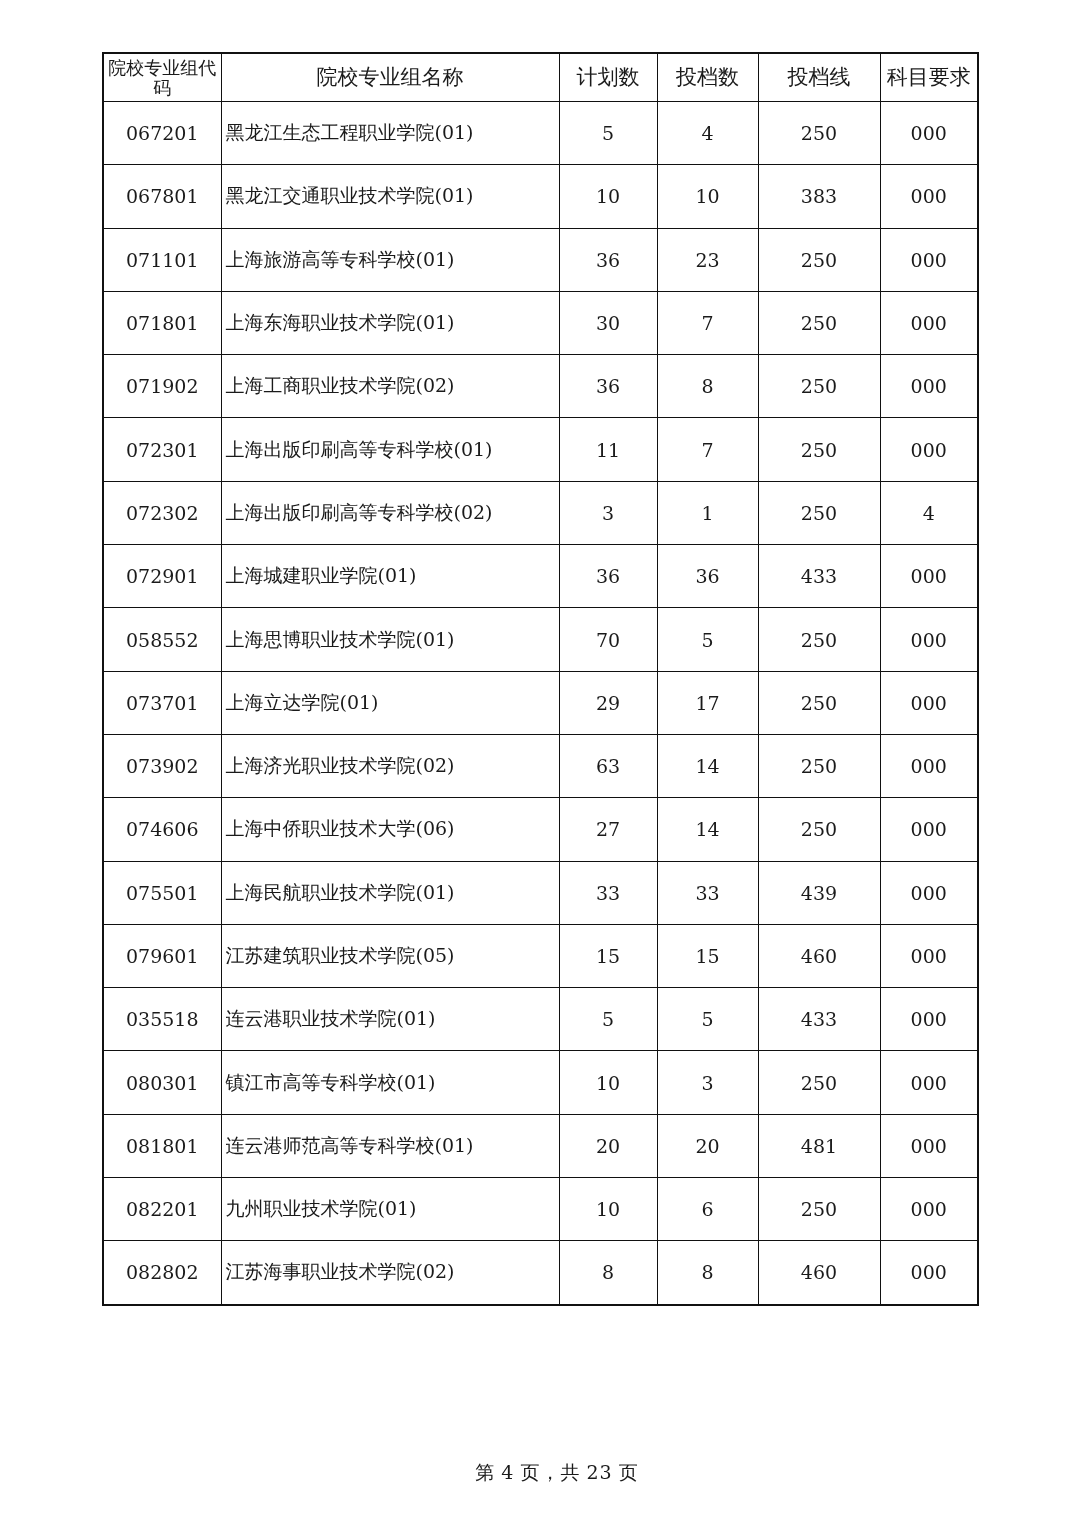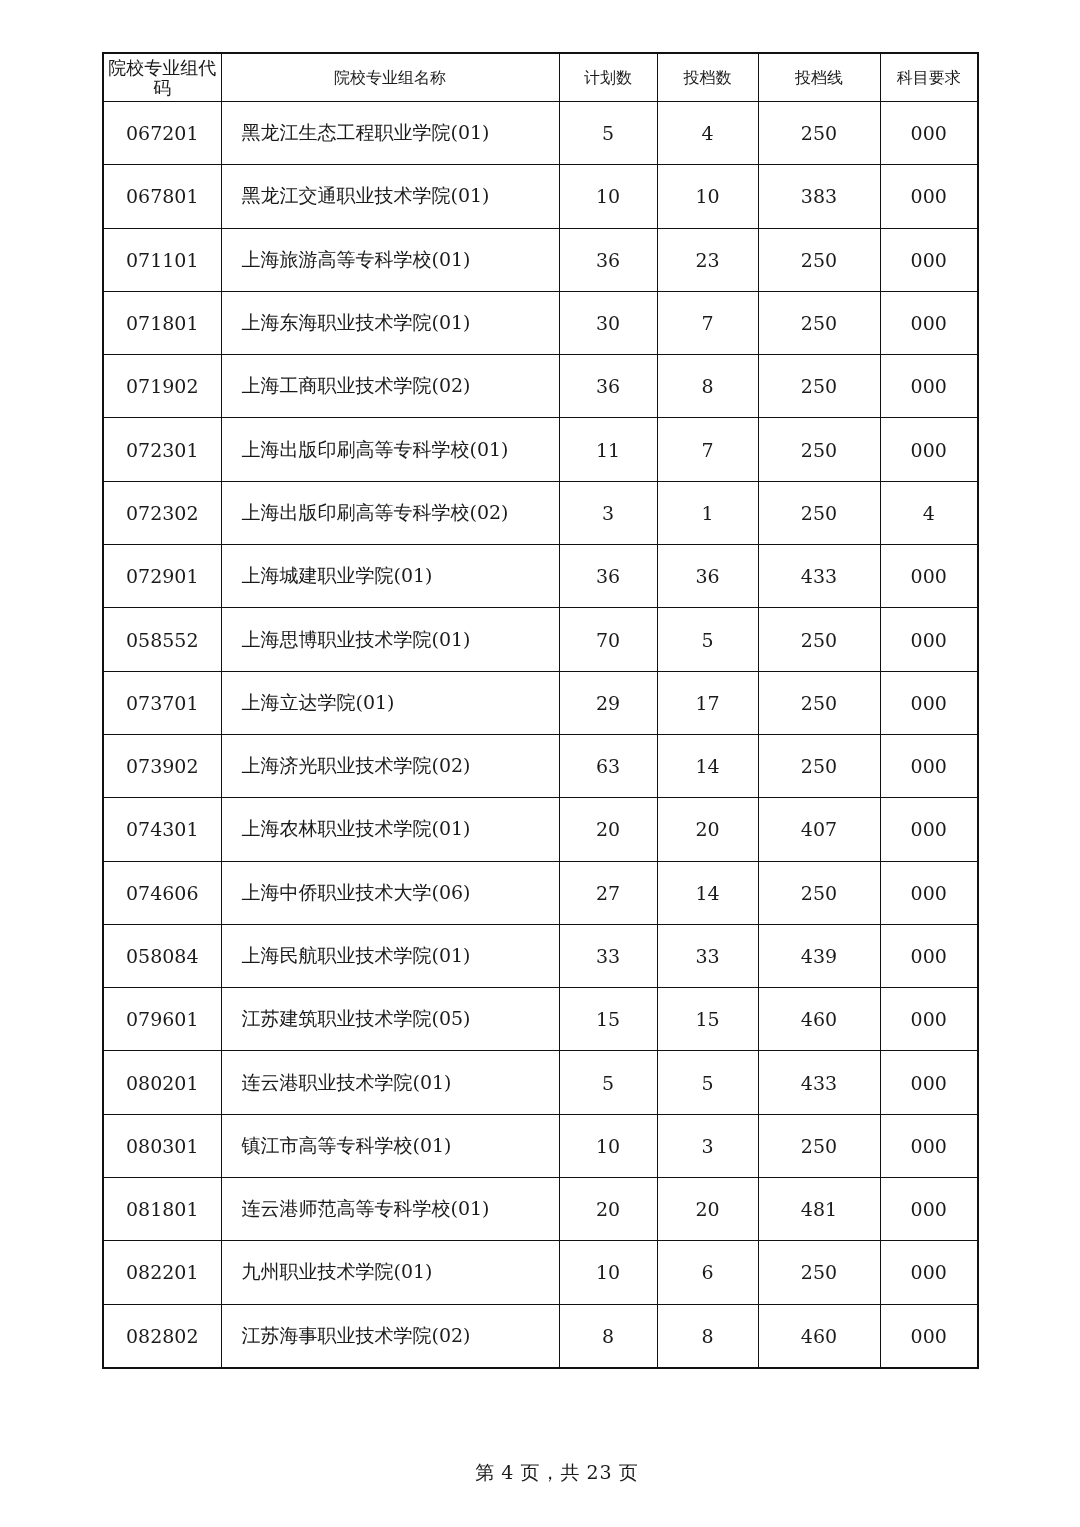--- a/index.html
+++ b/index.html
@@ -7,24 +7,24 @@
   .page { position: absolute; left: 0; top: 0; width: 940px; height: 1527px; background: #ffffff; }
   table.grid {
     position: absolute; left: 102px; top: 52px;
     width: 875px; border-collapse: collapse; table-layout: fixed;
     border: 2px solid #111;
   }
   table.grid th, table.grid td {
     border: 1.5px solid #111; padding: 0; text-align: center; vertical-align: middle;
     font-weight: normal; font-size: 19px; overflow: hidden; white-space: nowrap;
   }
-  table.grid thead th { height: 47px; font-size: 16px; line-height: 21px; }
+  table.grid thead th { height: 47px; font-size: 21px; line-height: 21px; }
   table.grid thead th.c0 { font-size: 18px; line-height: 20px; white-space: normal; }
   table.grid tbody td { height: 62.3px; }
-  table.grid tbody td.name { text-align: left; padding-left: 20px; }
+  table.grid tbody td.name { text-align: left; padding-left: 4px; }
   col.c0 { width: 118px; } col.c1 { width: 338px; } col.c2 { width: 98px; }
   col.c3 { width: 101px; } col.c4 { width: 122px; } col.c5 { width: 98px; }
   .footer { position: absolute; top: 1460px; left: 17px; width: 1080px; text-align: center; font-size: 19px; letter-spacing: 1px; }
   .footer span { margin: 0 3px; }
 </style>
 </head>
 <body>
 
 <div class="page">
   <table class="grid">
@@ -129,53 +129,45 @@
         </tr>
         <tr>
           <td>073902</td>
           <td class="name">上海济光职业技术学院(02)</td>
           <td>63</td>
           <td>14</td>
           <td>250</td>
           <td>000</td>
         </tr>
         <tr>
-          <td>074301</td>
-          <td class="name">上海农林职业技术学院(01)</td>
-          <td>20</td>
-          <td>20</td>
-          <td>407</td>
-          <td>000</td>
-        </tr>
-        <tr>
           <td>074606</td>
           <td class="name">上海中侨职业技术大学(06)</td>
           <td>27</td>
           <td>14</td>
           <td>250</td>
           <td>000</td>
         </tr>
         <tr>
-          <td>058084</td>
+          <td>075501</td>
           <td class="name">上海民航职业技术学院(01)</td>
           <td>33</td>
           <td>33</td>
           <td>439</td>
           <td>000</td>
         </tr>
         <tr>
           <td>079601</td>
           <td class="name">江苏建筑职业技术学院(05)</td>
           <td>15</td>
           <td>15</td>
           <td>460</td>
           <td>000</td>
         </tr>
         <tr>
-          <td>080201</td>
+          <td>035518</td>
           <td class="name">连云港职业技术学院(01)</td>
           <td>5</td>
           <td>5</td>
           <td>433</td>
           <td>000</td>
         </tr>
         <tr>
           <td>080301</td>
           <td class="name">镇江市高等专科学校(01)</td>
           <td>10</td>

